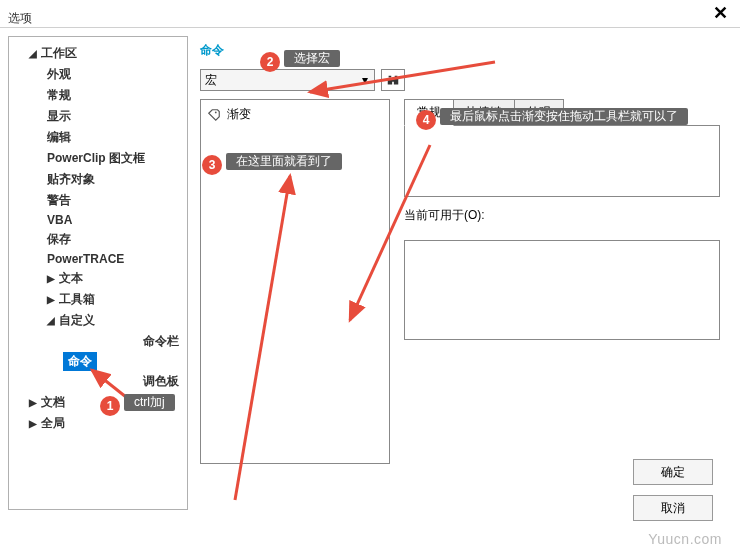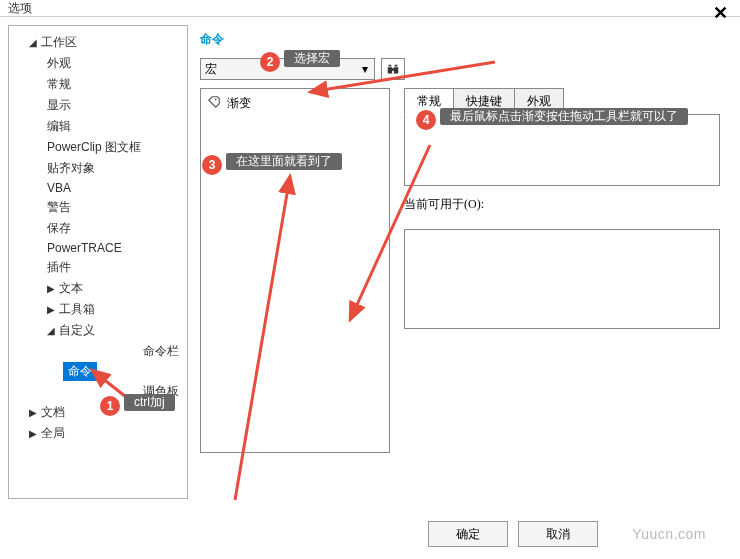--- a/index.html
+++ b/index.html
@@ -1,53 +1,53 @@
 <!DOCTYPE html>
 <html><head>
 <meta charset="utf-8">
 <style>
 * { box-sizing: border-box; margin: 0; padding: 0; font-family: "Microsoft YaHei", sans-serif; font-size: 12px; }
 body { background: #fff; width: 740px; height: 559px; overflow: hidden; position: relative; }
 
-.titlebar { height: 17px; border-bottom: 1px solid #d0d0d0; display: flex; align-items: center; padding: 0 8px; position: relative; }
+.titlebar { height: 28px; border-bottom: 1px solid #d0d0d0; display: flex; align-items: flex-end; padding: 0 8px; position: relative; }
 .titlebar-text { color: #333; }
 .close-btn { position: absolute; right: 6px; top: 2px; font-size: 18px; font-weight: bold; cursor: pointer; padding: 0 6px; }
 
 .main { display: flex; height: 490px; padding: 8px; }
 
 .tree-panel { width: 180px; border: 1px solid #b0b0b0; padding: 6px 4px; overflow: auto; }
-.tree-item { padding: 2px 4px; color: #333; cursor: pointer; white-space: nowrap; }
+.tree-item { padding: 2px 4px; color: #333; cursor: pointer; white-space: nowrap; font-weight: bold; }
 .tree-item.sel { background: #0078d7; color: #fff; display: inline-block; padding: 1px 5px; }
 .tree-arrow { display: inline-block; width: 12px; font-size: 10px; }
 .i0 { padding-left: 16px; }
 .i1 { padding-left: 34px; }
 .i2 { padding-left: 50px; text-align: right; }
 
 .right-panel { flex: 1; padding: 6px 12px; position: relative; }
 .section-title { color: #0099cc; font-weight: bold; margin-bottom: 10px; }
 
 .cmd-row { display: flex; gap: 6px; margin-bottom: 8px; }
 .cmd-select { width: 175px; height: 22px; border: 1px solid #888; background: #f5f5f5; padding: 0 4px; display: flex; align-items: center; position: relative; }
 .cmd-select::after { content: "▾"; position: absolute; right: 6px; }
 .search-btn { width: 24px; height: 22px; border: 1px solid #888; display: flex; align-items: center; justify-content: center; }
 
 .lower { display: flex; gap: 14px; }
 .cmd-list { width: 190px; height: 365px; border: 1px solid #888; padding: 4px; }
-.cmd-list-item { display: flex; align-items: flex-start; gap: 6px; padding: 2px; }
+.cmd-list-item { display: flex; align-items: center; gap: 6px; padding: 2px; }
 
 .detail-panel { flex: 1; }
 .tabs { display: flex; margin-bottom: -1px; }
 .tab { padding: 4px 12px; border: 1px solid #888; background: #f0f0f0; cursor: pointer; }
 .tab.active { background: #fff; border-bottom: 1px solid #fff; }
 .tab + .tab { border-left: none; }
 .box1 { height: 72px; border: 1px solid #888; margin-bottom: 10px; }
-.label-row { margin: 6px 0 16px; font-family: Liberation Serif, serif; }
+.label-row { margin: 6px 0 16px; }
 .box2 { height: 100px; border: 1px solid #888; }
 
-.footer { position: absolute; right: 34px; bottom: 12px; display: flex; gap: 10px; align-items: center; }
+.footer { position: absolute; right: 18px; bottom: 12px; display: flex; gap: 10px; align-items: center; flex-direction: column; }
 .btn { width: 80px; height: 26px; border: 1px solid #999; background: #f5f5f5; cursor: pointer; }
 .watermark { color: #bbb; font-size: 14px; margin-left: 24px; letter-spacing: 0.5px; }
 
 
 .badge { position: absolute; width: 20px; height: 20px; border-radius: 50%; background: #e74c3c; color: #fff; display: flex; align-items: center; justify-content: center; font-weight: bold; z-index: 20; }
 .tip { position: absolute; background: #666; color: #fff; padding: 0 10px; border-radius: 2px; z-index: 20; white-space: nowrap; }
 .arrow { position: absolute; z-index: 15; pointer-events: none; }
 </style>
 </head>
 <body>
@@ -59,25 +59,24 @@
 
 <div class="main">
   <div class="tree-panel">
     <div class="tree-item i0"><span class="tree-arrow">◢</span><span>工作区</span></div>
     <div class="tree-item i1">外观</div>
     <div class="tree-item i1">常规</div>
     <div class="tree-item i1">显示</div>
     <div class="tree-item i1">编辑</div>
     <div class="tree-item i1">PowerClip 图文框</div>
     <div class="tree-item i1">贴齐对象</div>
+    <div class="tree-item i1">警告</div>
     <div class="tree-item i1">VBA</div>
-    <div class="tree-item i1">警告</div>
     <div class="tree-item i1">保存</div>
     <div class="tree-item i1">PowerTRACE</div>
-    <div class="tree-item i1">插件</div>
     <div class="tree-item i1"><span class="tree-arrow">▶</span><span>文本</span></div>
     <div class="tree-item i1"><span class="tree-arrow">▶</span><span>工具箱</span></div>
     <div class="tree-item i1"><span class="tree-arrow">◢</span><span>自定义</span></div>
     <div class="tree-item i2">命令栏</div>
     <div style="padding-left:50px"><span class="tree-item sel">命令</span></div>
     <div class="tree-item i2">调色板</div>
     <div class="tree-item i0"><span class="tree-arrow">▶</span><span>文档</span></div>
     <div class="tree-item i0"><span class="tree-arrow">▶</span><span>全局</span></div>
   </div>
 

